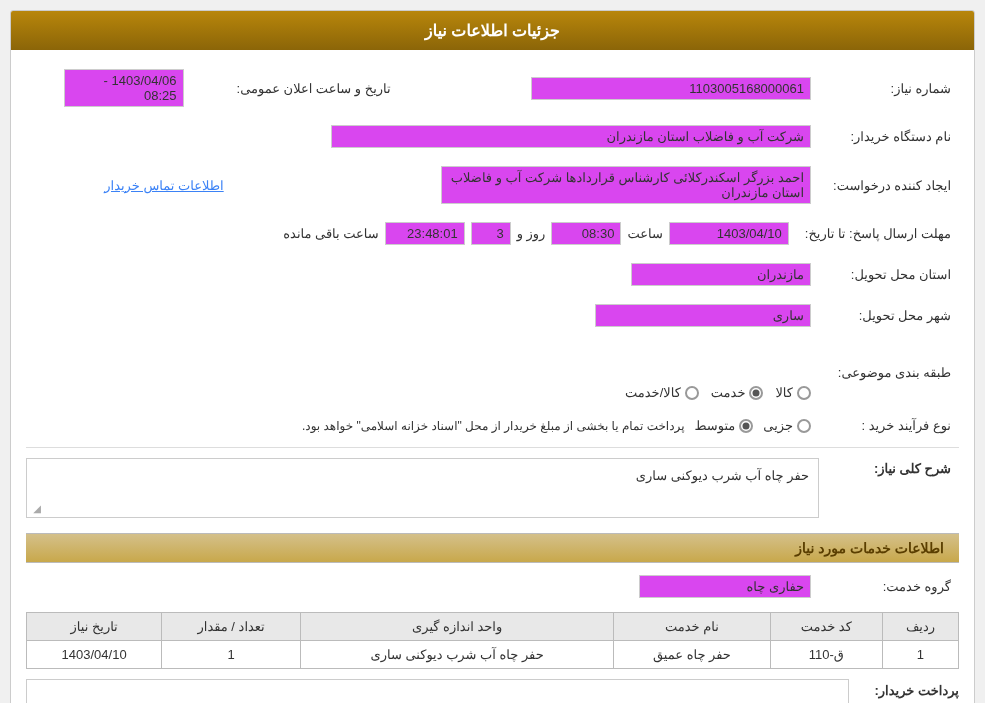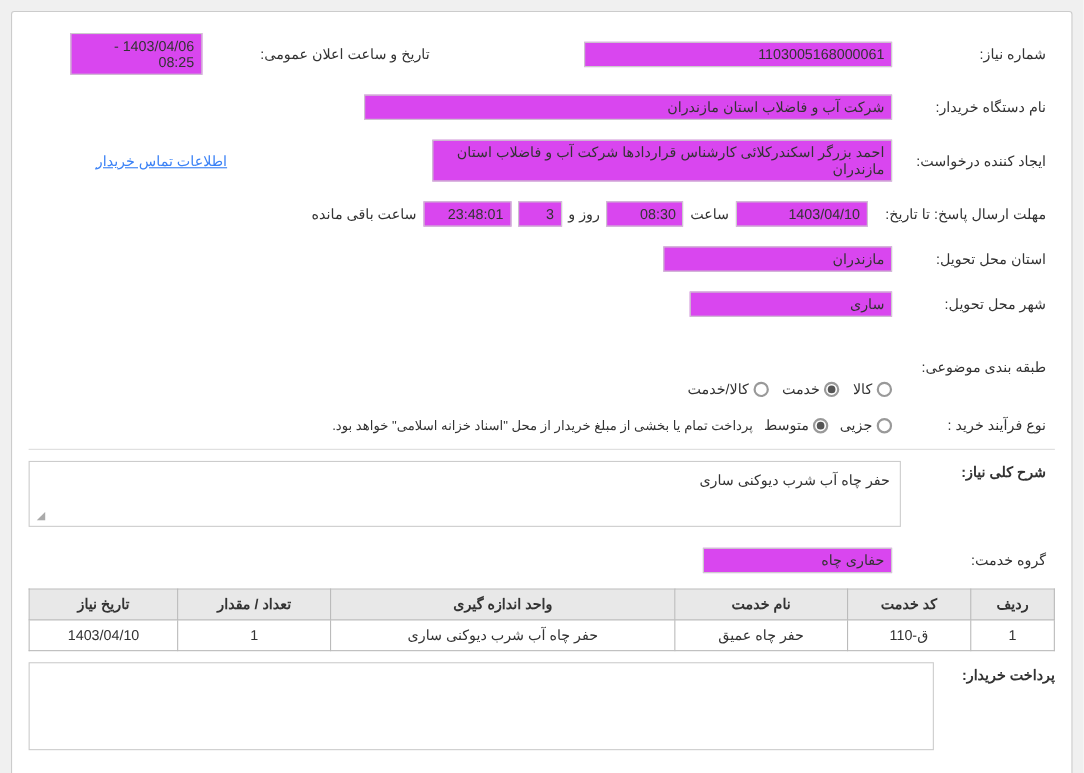--- a/index.html
+++ b/index.html
@@ -153,21 +153,21 @@
     .services-table {
       width: 100%;
       border-collapse: collapse;
       margin: 10px 0;
     }
     .services-table th {
       background: #e8e8e8;
       border: 1px solid #bbb;
       padding: 6px 8px;
       text-align: center;
-      font-weight: bold;
+      font-weight: normal;
     }
     .services-table td {
       border: 1px solid #bbb;
       padding: 6px 8px;
       text-align: center;
     }
     .services-table tbody tr:nth-child(even) {
       background: #f9f9f9;
     }
     .buyer-notes-row {
@@ -198,20 +198,23 @@
       border-top: 1px solid #ddd;
       margin: 5px 0;
     }
   </style>
 </head>
 <body>
 
 <div class="page-wrapper">
   <div class="main-container">
 
+    <div class="header-bar">
+      <span>جزئیات اطلاعات نیاز</span>
+    </div>
 
     <div class="content-area">
 
       <table class="info-table">
         <tbody>
             <tr>
           <td class="label-cell">شماره نیاز:</td>
           <td class="value-cell">
             <span class="input-box input-wide">1103005168000061</span>
           </td>
@@ -234,21 +237,21 @@
           </td>
         </tr>
       </tbody>
         </table>
 
       <table class="info-table">
         <tbody>
             <tr>
           <td class="label-cell">ایجاد کننده درخواست:</td>
           <td class="value-cell">
-            <span class="input-box" style="width:418px;">احمد بزرگر اسکندرکلائی کارشناس قراردادها شرکت آب و فاضلاب استان مازندران</span>
+            <span class="input-box" style="width:370px;">احمد بزرگر اسکندرکلائی کارشناس قراردادها شرکت آب و فاضلاب استان مازندران</span>
           </td>
           <td style="padding-right:6px;">
             <span class="link-blue">اطلاعات تماس خریدار</span>
           </td>
         </tr>
       </tbody>
         </table>
 
       <table class="info-table">
         <tbody>
@@ -267,32 +270,32 @@
           </td>
         </tr>
       </tbody>
         </table>
 
       <table class="info-table">
         <tbody>
             <tr>
           <td class="label-cell">استان محل تحویل:</td>
           <td class="value-cell">
-            <span class="input-box" style="width:208px;">مازندران</span>
+            <span class="input-box" style="width:180px;">مازندران</span>
           </td>
         </tr>
       </tbody>
         </table>
 
       <table class="info-table">
         <tbody>
             <tr>
           <td class="label-cell">شهر محل تحویل:</td>
           <td class="value-cell">
-            <span class="input-box" style="width:184px;">ساری</span>
+            <span class="input-box" style="width:216px;">ساری</span>
           </td>
         </tr>
       </tbody>
         </table>
 
       <table class="info-table">
         <tbody>
             <tr>
           <td class="label-cell">طبقه بندی موضوعی:</td>
           <td class="value-cell">
@@ -345,20 +348,23 @@
           <td class="value-cell" style="padding: 5px 0;">
             <div class="description-box watermark-area">
               <span style="display:block; text-align:right; padding:4px;">حفر چاه آب شرب دیوکنی ساری</span>
               <span class="resize-handle">◢</span>
             </div>
           </td>
         </tr>
       </tbody>
         </table>
 
+      <div class="section-header">
+        <span>اطلاعات خدمات مورد نیاز</span>
+      </div>
 
       <table class="info-table">
         <tbody>
             <tr>
           <td class="label-cell">گروه خدمت:</td>
           <td class="value-cell">
             <span class="input-box" style="width:172px;">حفاری چاه</span>
           </td>
         </tr>
       </tbody>

